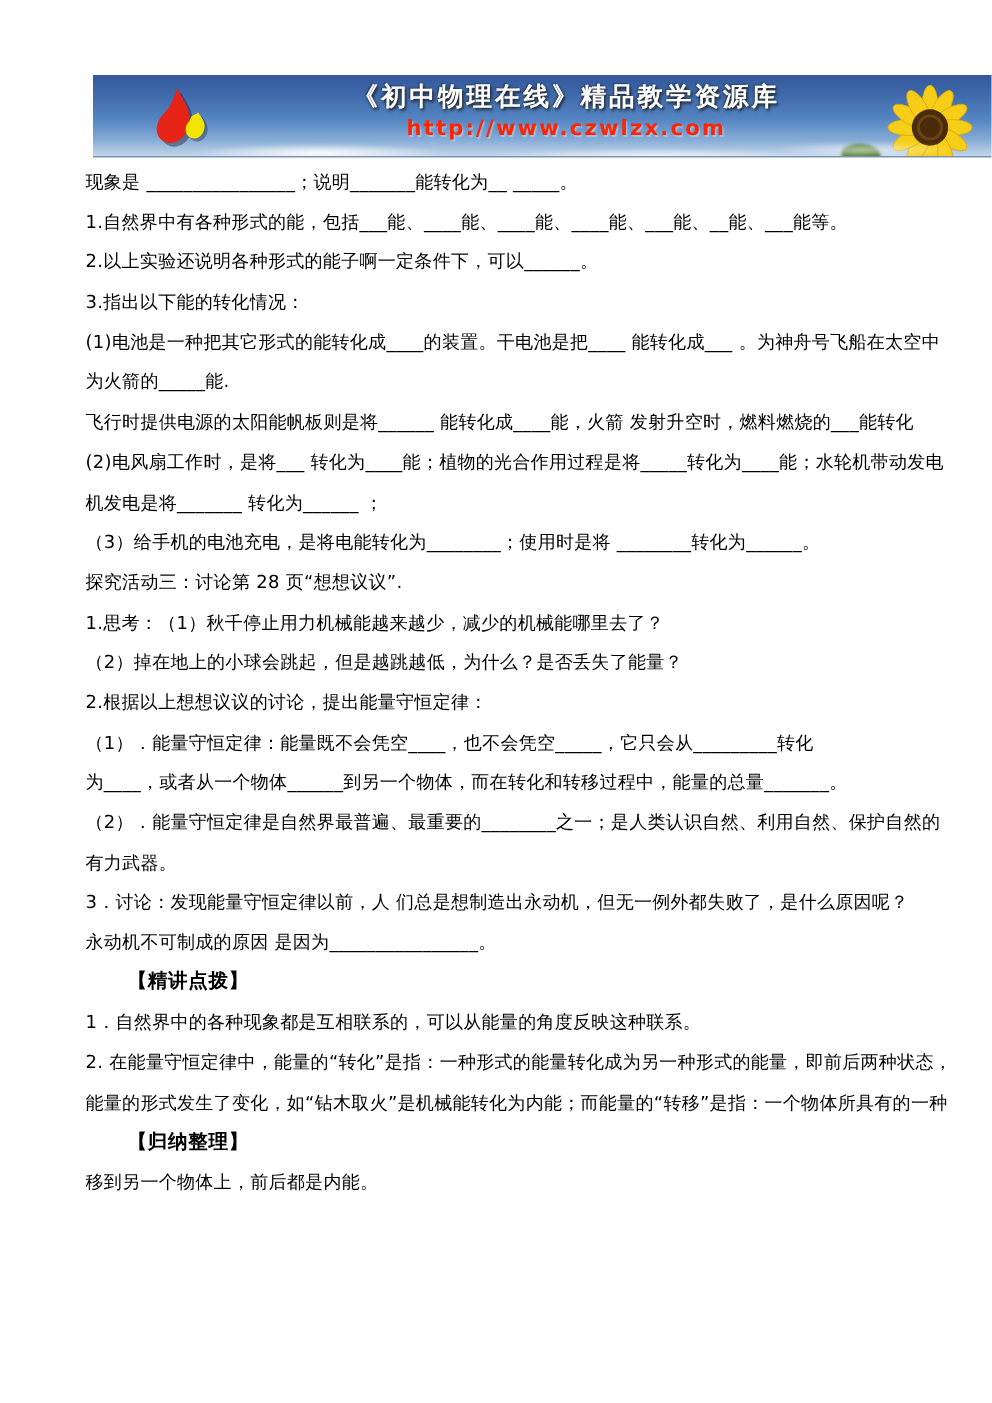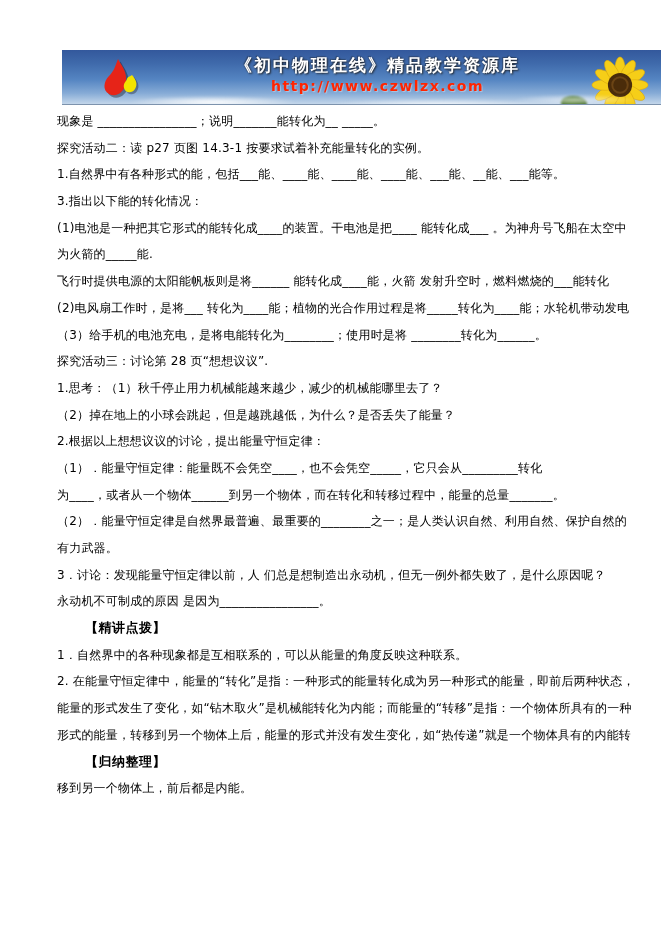--- a/index.html
+++ b/index.html
@@ -85,43 +85,43 @@
         <circle r="8" fill="none" stroke="#6b4415" stroke-width="2"></circle>
       </g>
     </svg>
   </span>
 <div class="clouds"></div>
   </div>
 
 
 <div class="doc">
   <div class="line">现象是 ________________；说明_______能转化为__ _____。</div>
-  <div class="line">探究活动二：读 p27 页图 14.3-1 按要求试着补充能量转化的实例。</div>
   <div class="line">1.自然界中有各种形式的能，包括___能、____能、____能、____能、___能、__能、___能等。</div>
+  <div class="line">2.以上实验还说明各种形式的能子啊一定条件下，可以______。</div>
   <div class="line">3.指出以下能的转化情况：</div>
   <div class="line">(1)电池是一种把其它形式的能转化成____的装置。干电池是把____ 能转化成___ 。为神舟号飞船在太空中</div>
   <div class="line">为火箭的_____能.</div>
   <div class="line">飞行时提供电源的太阳能帆板则是将______ 能转化成____能，火箭 发射升空时，燃料燃烧的___能转化</div>
   <div class="line">(2)电风扇工作时，是将___ 转化为____能；植物的光合作用过程是将_____转化为____能；水轮机带动发电</div>
+  <div class="line">机发电是将_______ 转化为______ ；</div>
   <div class="line">（3）给手机的电池充电，是将电能转化为________；使用时是将 ________转化为______。</div>
   <div class="line">探究活动三：讨论第 28 页“想想议议”.</div>
   <div class="line">1.思考：（1）秋千停止用力机械能越来越少，减少的机械能哪里去了？</div>
   <div class="line">（2）掉在地上的小球会跳起，但是越跳越低，为什么？是否丢失了能量？</div>
   <div class="line">2.根据以上想想议议的讨论，提出能量守恒定律：</div>
   <div class="line">（1）．能量守恒定律：能量既不会凭空____，也不会凭空_____，它只会从_________转化</div>
   <div class="line">为____，或者从一个物体______到另一个物体，而在转化和转移过程中，能量的总量_______。</div>
   <div class="line">（2）．能量守恒定律是自然界最普遍、最重要的________之一；是人类认识自然、利用自然、保护自然的</div>
   <div class="line">有力武器。</div>
   <div class="line">3．讨论：发现能量守恒定律以前，人 们总是想制造出永动机，但无一例外都失败了，是什么原因呢？</div>
   <div class="line">永动机不可制成的原因 是因为________________。</div>
   <div class="line hdr">【精讲点拨】</div>
   <div class="line">1．自然界中的各种现象都是互相联系的，可以从能量的角度反映这种联系。</div>
   <div class="line">2. 在能量守恒定律中，能量的“转化”是指：一种形式的能量转化成为另一种形式的能量，即前后两种状态，</div>
   <div class="line">能量的形式发生了变化，如“钻木取火”是机械能转化为内能；而能量的“转移”是指：一个物体所具有的一种</div>
-  <div class="line">形式的能量，转移到另一个物体上后，能量的形式并没有发生变化，如“热传递”就是一个物体具有的内能转</div>
   <div class="line hdr">【归纳整理】</div>
   <div class="line">移到另一个物体上，前后都是内能。</div>
 </div>
 
 <span class="clouds-holder"></span>
 
 
 
 
 </body></html>

